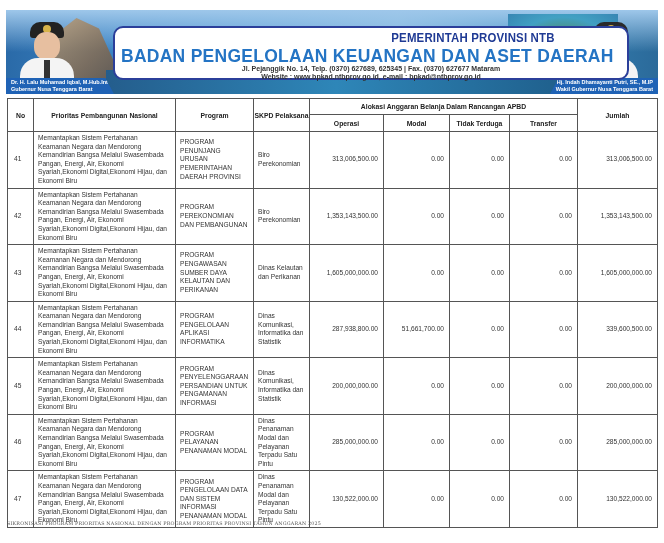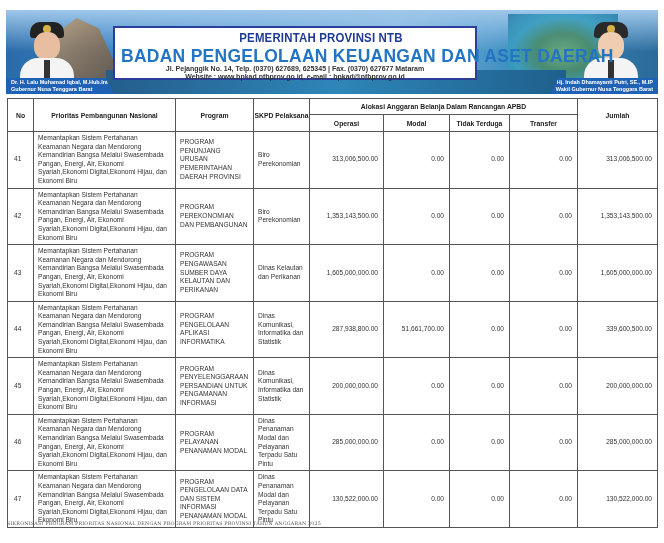--- a/index.html
+++ b/index.html
@@ -59,22 +59,22 @@
   .person.right .cap { background: #2a2a2a; }
 
   .caption {
     position: absolute; bottom: 0; height: 16px; padding: 1px 5px;
     background: #1f62b5; color: #fff; font-size: 5.5px; line-height: 7px; font-weight: bold;
   }
   .caption.left { left: 0; width: 108px; clip-path: polygon(0 0, 92% 0, 100% 100%, 0 100%); }
   .caption.right { right: 0; width: 108px; text-align: right; clip-path: polygon(8% 0, 100% 0, 100% 100%, 0 100%); }
 
   .title-box {
-    position: absolute; left: 107px; top: 16px; width: 364px; height: 54px;
-    background: #ffffff; border: 2px solid #2b3f9a; border-radius: 0;
+    position: absolute; left: 107px; top: 16px; width: 516px; height: 54px;
+    background: #ffffff; border: 2px solid #2b3f9a; border-radius: 10px;
     text-align: center;
   }
   .title-box .gov {
     position: absolute; right: 72px; top: 2px;
     font-size: 13px; font-weight: bold; color: #1f3a94; letter-spacing: .2px;
     transform: scaleX(.88); transform-origin: right;
   }
   .title-box .agency {
     position: absolute; left: 6px; right: 0; top: 17px;
     font-size: 19px; font-weight: bold; color: #2474c4; letter-spacing: .3px; white-space: nowrap;

